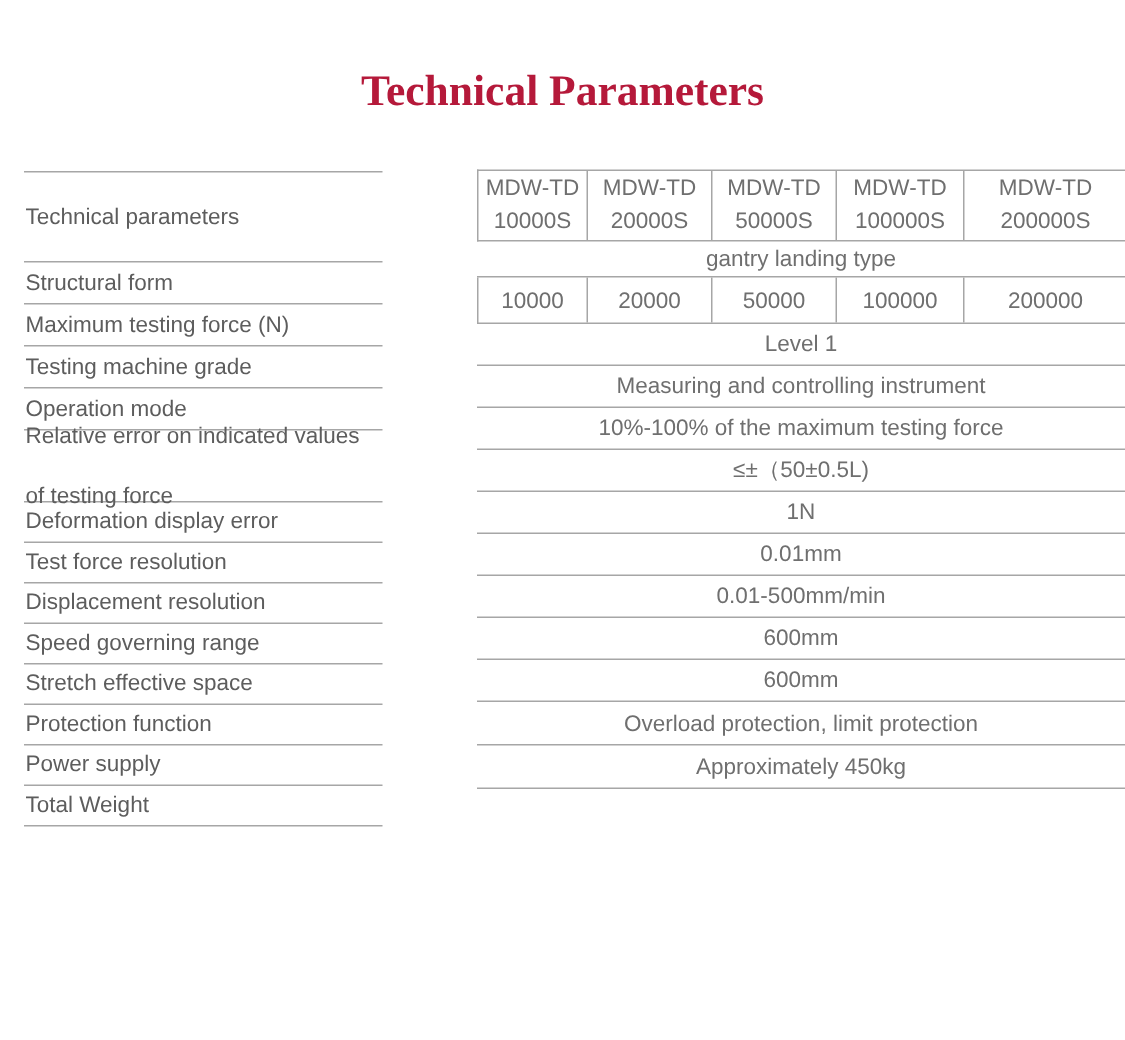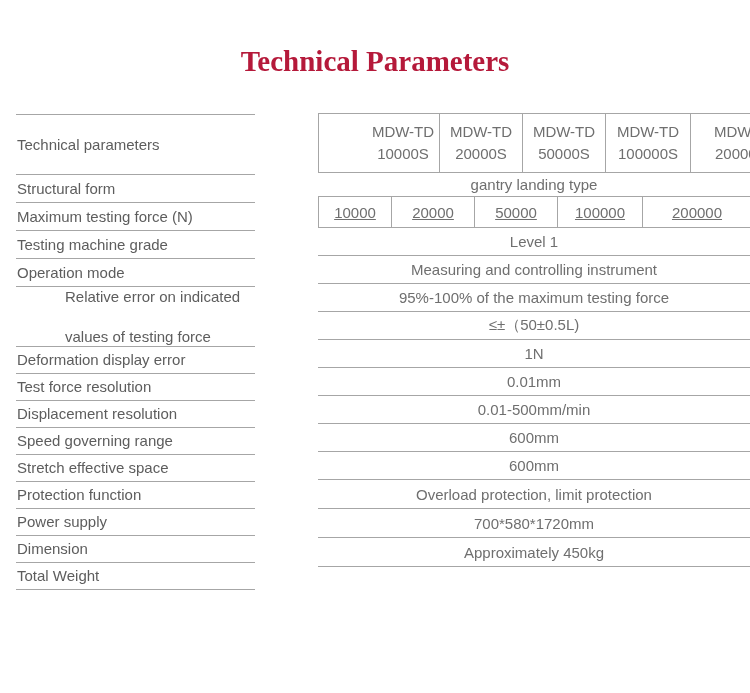--- a/index.html
+++ b/index.html
@@ -52,33 +52,32 @@
   .rhead .hcell:last-child{border-right:none;}
   .rcells{
     display:grid;grid-template-columns:73px 83px 83px 85px 108px;
     border-bottom:1px solid var(--line);
     border-left:1px solid var(--line);
   }
   .rcells .ncell{
     display:flex;justify-content:center;align-items:center;
     text-align:center;
     border-right:1px solid var(--line);
-    text-decoration:underline;
   }
   .rcells .ncell:last-child{border-right:none;}
   .rspan{
     display:flex;justify-content:center;align-items:center;
     text-align:center;white-space:nowrap;
     border-bottom:1px solid var(--line);
   }
   .rspan.tight{font-size:14px;}
 
   
   .h61{height:61px;}
-  .h56{height:60px;padding-left:48px;}
+  .h56{height:48px;}
   .h49{height:49px;}
   .h31{height:31px;}
   .h29{height:29px;text-align:right;}
   .h28{height:28px;}
   .h27{height:27px;}
   .h24{height:24px;}
 </style>
 </head>
 <body>
 
@@ -118,23 +117,20 @@
   <div class="lrow h27">
       <span>Stretch effective space</span>
     </div>
   <div class="lrow h27">
       <span>Protection function</span>
     </div>
   <div class="lrow h27">
       <span>Power supply</span>
     </div>
   <div class="lrow h27">
-      <span>Dimension</span>
-    </div>
-  <div class="lrow h27">
       <span>Total Weight</span>
     </div>
 </div>
 
 <div class="right-col">
   <div class="rhead h56">
     <div class="hcell">
         <span>MDW-TD</span>
         <span>10000S</span>
       </div>
@@ -168,21 +164,21 @@
     <div class="ncell">200000</div>
   </div>
 
   <div class="rspan h28">
       <span>Level 1</span>
     </div>
   <div class="rspan h28">
       <span>Measuring and controlling instrument</span>
     </div>
   <div class="rspan h28">
-      <span>95%-100% of the maximum testing force</span>
+      <span>10%-100% of the maximum testing force</span>
     </div>
   <div class="rspan h28">
       <span>≤±（50±0.5L)</span>
     </div>
   <div class="rspan h28">
       <span>1N</span>
     </div>
   <div class="rspan h28">
       <span>0.01mm</span>
     </div>
@@ -192,18 +188,15 @@
   <div class="rspan h28">
       <span>600mm</span>
     </div>
   <div class="rspan h28">
       <span>600mm</span>
     </div>
   <div class="rspan h29">
       <span>Overload protection, limit protection</span>
     </div>
   <div class="rspan h29">
-      <span>700*580*1720mm</span>
-    </div>
-  <div class="rspan h29">
       <span>Approximately 450kg</span>
     </div>
 </div>
 
 </body></html>

